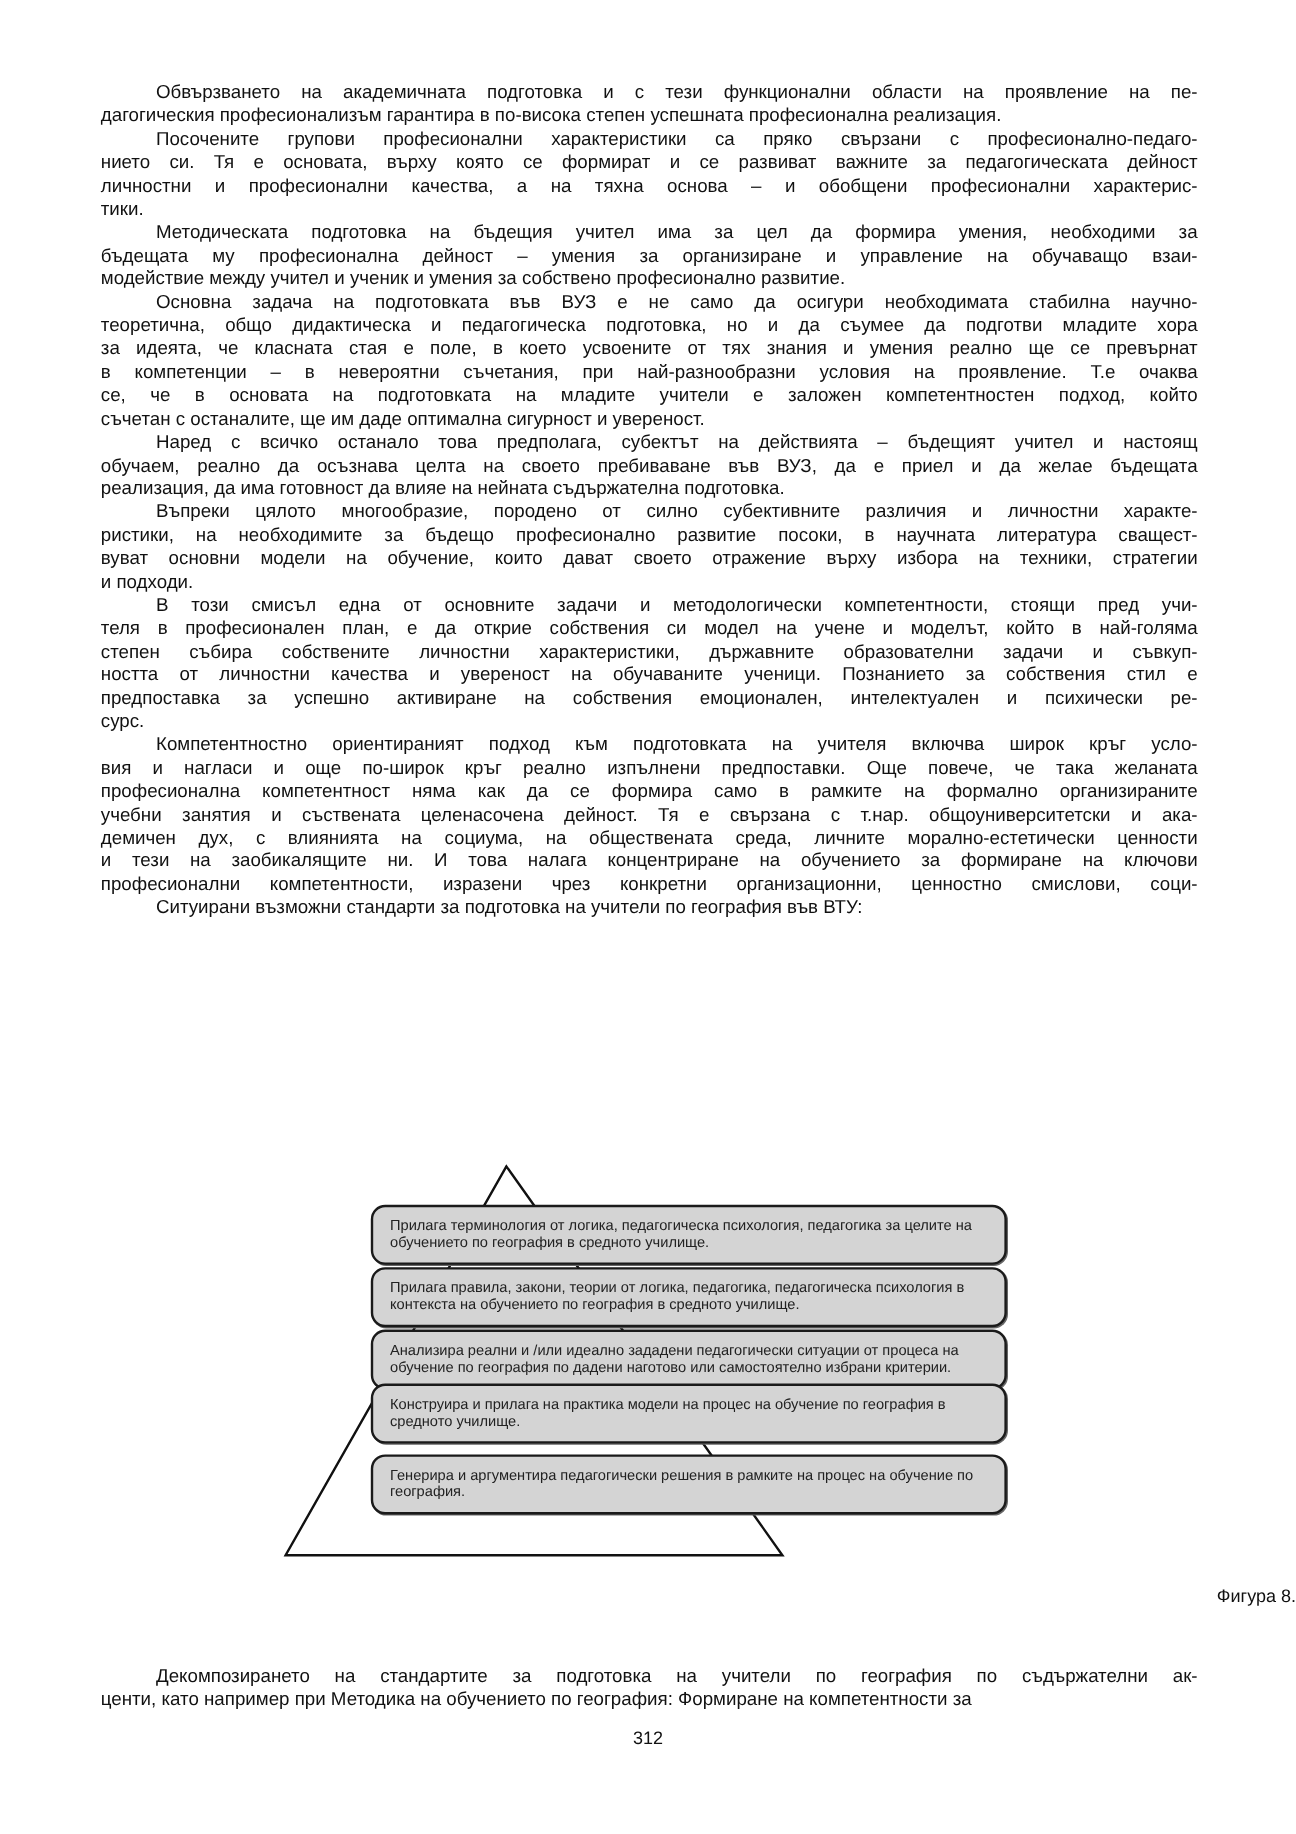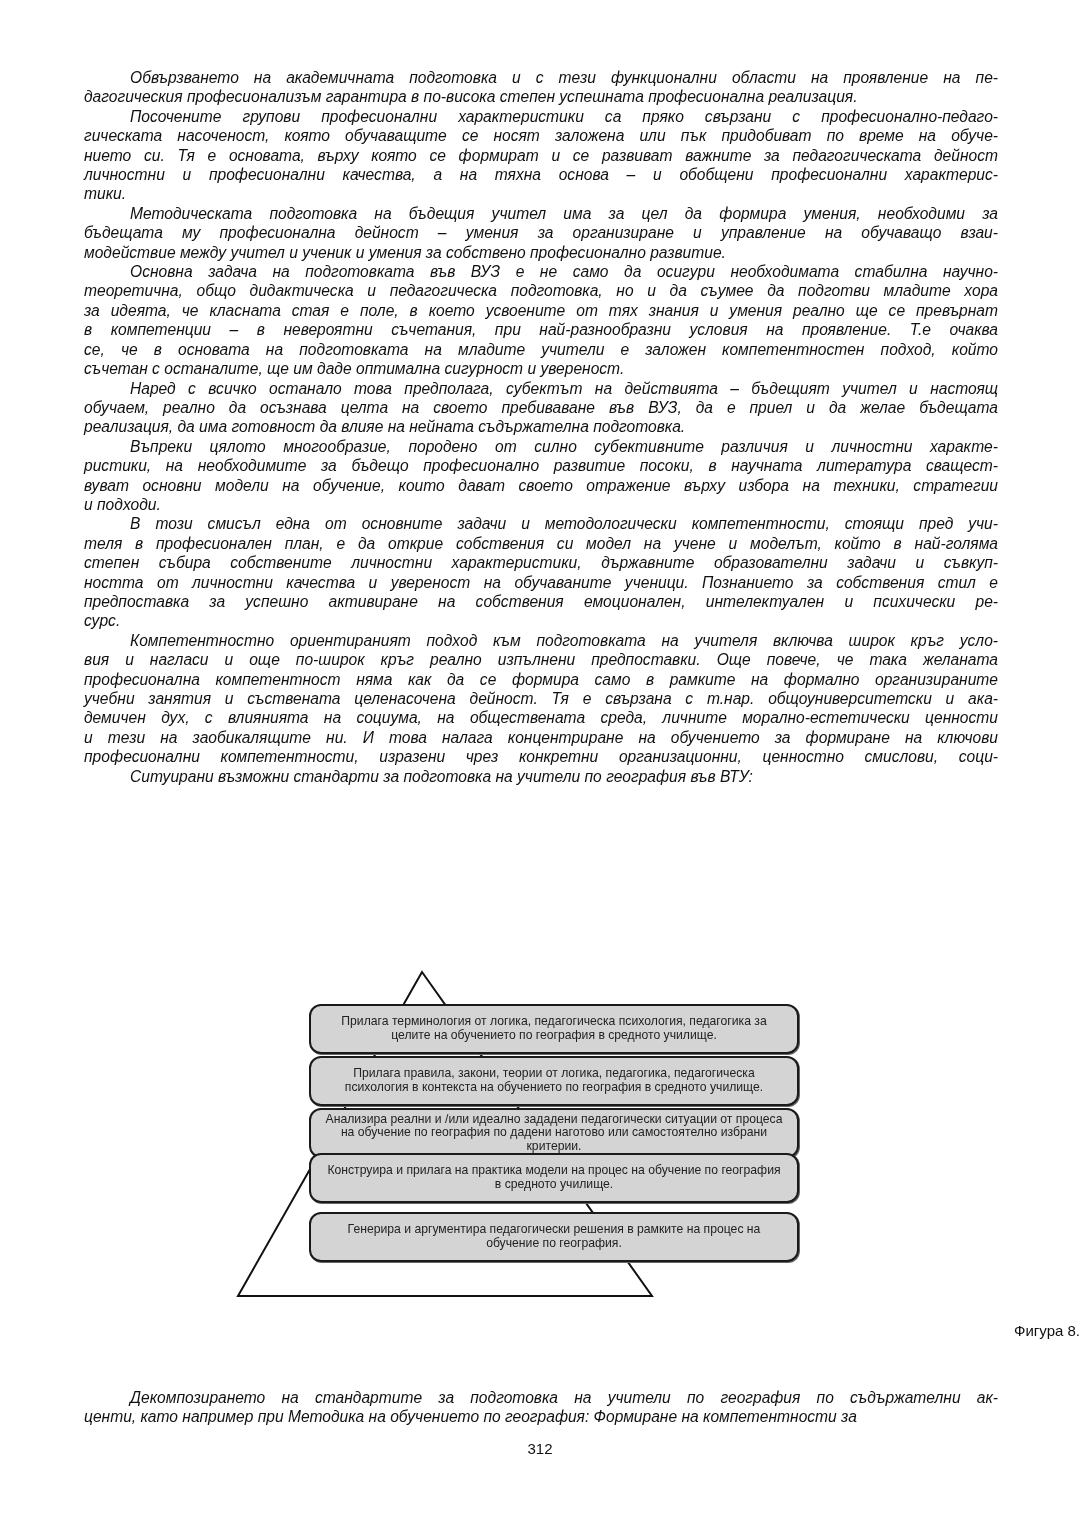--- a/index.html
+++ b/index.html
@@ -1,44 +1,43 @@
 <!DOCTYPE html>
 <html><head>
   <meta charset="utf-8">
   <style>
     html, body { margin: 0; padding: 0; background: #ffffff; }
     body { width: 1080px; height: 1528px; position: relative; overflow: hidden;
       font-family: "Liberation Sans", sans-serif; color: #111; }
     .page { position: absolute; left: 84px; top: 68px; width: 914px; }
-    .para { font-size: 15.6px; line-height: 19.4px; text-align: justify; margin: 0; font-style: italic; }
+    .para { font-size: 15.6px; line-height: 19.4px; text-align: justify; margin: 0; }
     .para .ln { display: block; text-align: justify; text-align-last: justify; white-space: nowrap; }
     .para .ln.last { text-align-last: left; }
     .para .ln.ind { padding-left: 46px; }
     .figure { position: absolute; left: 236px; top: 968px; width: 610px; height: 336px; }
     .figure svg { position: absolute; left: 0; top: 0; }
-    .tier { position: absolute; left: 73px; width: 490px; background: #d4d4d4;
+    .tier { position: absolute; left: 73px; width: 530px; background: #d4d4d4;
       border: 2px solid #1a1a1a; border-radius: 12px; box-sizing: border-box;
-      font-size: 12.2px; line-height: 13.6px; text-align: center; color: #222;
+      font-size: 12.2px; line-height: 13.6px; text-align: left; color: #222;
       display: flex; align-items: center; justify-content: center; padding: 0 14px;
       box-shadow: 1px 1px 0 #666; }
     .caption { position: absolute; left: 0; width: 1080px; top: 1322px; text-align: right; font-size: 15px; }
     .page2 { position: absolute; left: 84px; top: 1388px; width: 914px; }
     .pagenum { position: absolute; left: 0; width: 1080px; top: 1425px; text-align: center; font-size: 15px; margin-top: 15px; }
   </style>
 </head>
 <body>
 
 <div class="page" id="body-text">
     <p class="para">
       <span class="ln ind">Обвързването на академичната подготовка и с тези функционални области на проявление на пе-</span>
       <span class="ln last">дагогическия професионализъм гарантира в по-висока степен успешната професионална реализация.</span>
     </p>
     <p class="para">
       <span class="ln ind">Посочените групови професионални характеристики са пряко свързани с професионално-педаго-</span>
-      <span class="ln">гическата насоченост, която обучаващите се носят заложена или пък придобиват по време на обуче-</span>
       <span class="ln">нието си.  Тя е основата, върху която се формират и се развиват важните за педагогическата дейност</span>
       <span class="ln">личностни и професионални качества, а на тяхна основа – и обобщени професионални характерис-</span>
       <span class="ln last">тики.</span>
     </p>
     <p class="para">
       <span class="ln ind">Методическата подготовка на бъдещия учител има за цел да формира умения, необходими за</span>
       <span class="ln">бъдещата му професионална дейност – умения за организиране и управление на обучаващо взаи-</span>
       <span class="ln last">модействие между учител и ученик и умения за собствено професионално развитие.</span>
     </p>
     <p class="para">

